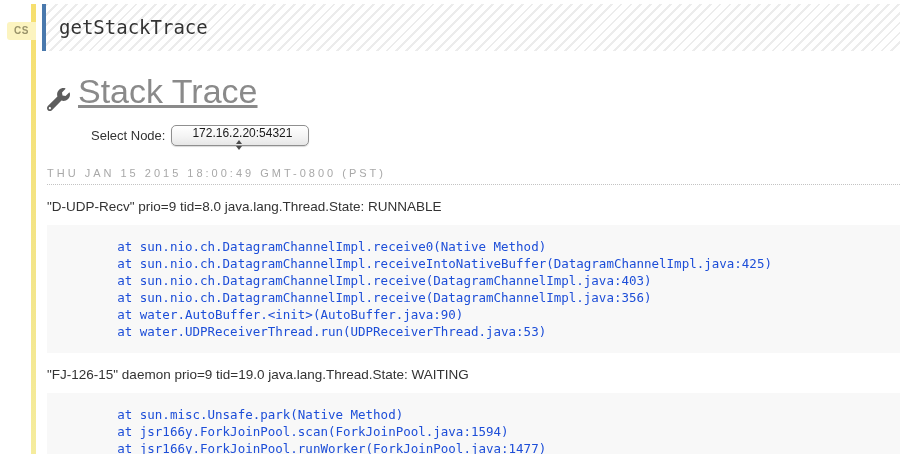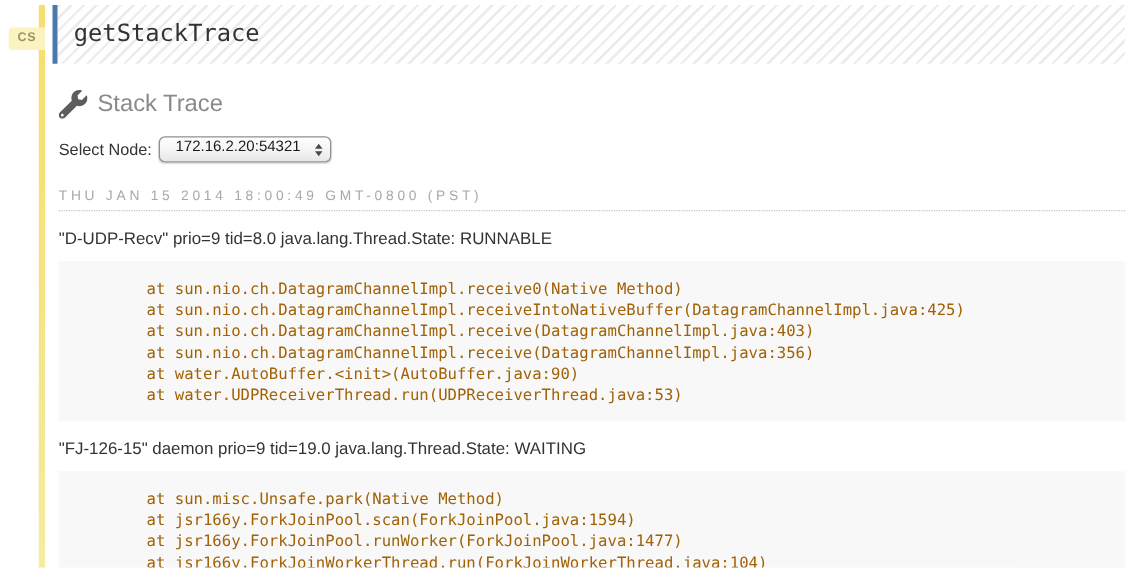--- a/index.html
+++ b/index.html
@@ -46,43 +46,45 @@
     cursor: text;
   }
 
   .output { margin-left: 5px; }
 
   
   .heading {
     margin-top: 21px;
     display: flex; align-items: center;
     color: #8a8a8a;
-    font-size: 19px;
+    font-size: 34px;
     font-weight: 400;
+    text-decoration: underline;
   }
   .heading .wrench { width: 23px; height: 23px; margin-right: 8px; flex: 0 0 auto; }
   .heading .wrench svg { width: 100%; height: 100%; fill: #5d5d5d; }
 
   
   .select-row {
     margin-top: 14px;
     display: flex; align-items: center;
-    font-size: 13px; color: #333;
+    font-size: 13px; color: #333; margin-left: 44px;
   }
   .node-select {
     margin-left: 6px;
     width: 138px; height: 21px;
     border: 1px solid #8f8f8f;
     border-radius: 5px;
     background: linear-gradient(180deg, #ffffff 0%, #f4f4f4 55%, #e7e7e7 100%);
     box-shadow: 0 1px 1px rgba(0,0,0,0.15);
-    display: flex; align-items: flex-start;
+    display: flex; align-items: center;
     font-size: 12px; color: #1a1a1a;
     cursor: default;
     position: relative;
+    flex-direction: column;
   }
   .node-select .value { flex: 1; text-align: center; padding-left: 4px; }
   .node-select .arrows {
     width: 16px; height: 100%;
     display: flex; flex-direction: column;
     align-items: center; justify-content: center;
     gap: 2px; padding-right: 3px;
   }
   .tri { width: 0; height: 0; border-left: 3.5px solid transparent; border-right: 3.5px solid transparent; }
   .tri.up   { border-bottom: 4px solid #4a4a4a; }
@@ -104,21 +106,21 @@
     font-size: 13.5px;
     color: #333;
   }
   pre.frames {
     margin-top: 11px;
     background: #f8f8f8;
     padding: 13px 10px 13px 10px;
     font-family: "DejaVu Sans Mono", "Liberation Mono", monospace;
     font-size: 12.5px;
     line-height: 17px;
-    color: #a16207;
+    color: #1d4ed8;
     tab-size: 8;
     -moz-tab-size: 8;
     white-space: pre;
     overflow: hidden;
   }
 </style>
 </head>
 <body>
 
 <div class="page">
@@ -144,21 +146,21 @@
         <span>Select Node:</span>
         <div class="node-select">
           <span class="value">172.16.2.20:54321</span>
           <span class="arrows">
             <span class="tri up"></span>
             <span class="tri down"></span>
           </span>
         </div>
       </div>
 
-      <div class="timestamp">THU JAN 15 2014 18:00:49 GMT-0800 (PST)</div>
+      <div class="timestamp">THU JAN 15 2015 18:00:49 GMT-0800 (PST)</div>
 
       <div>
   <section>
     <div class="thread-header">"D-UDP-Recv" prio=9 tid=8.0 java.lang.Thread.State: RUNNABLE</div>
     <pre class="frames">	at sun.nio.ch.DatagramChannelImpl.receive0(Native Method)
 	at sun.nio.ch.DatagramChannelImpl.receiveIntoNativeBuffer(DatagramChannelImpl.java:425)
 	at sun.nio.ch.DatagramChannelImpl.receive(DatagramChannelImpl.java:403)
 	at sun.nio.ch.DatagramChannelImpl.receive(DatagramChannelImpl.java:356)
 	at water.AutoBuffer.&lt;init&gt;(AutoBuffer.java:90)
 	at water.UDPReceiverThread.run(UDPReceiverThread.java:53)</pre>

